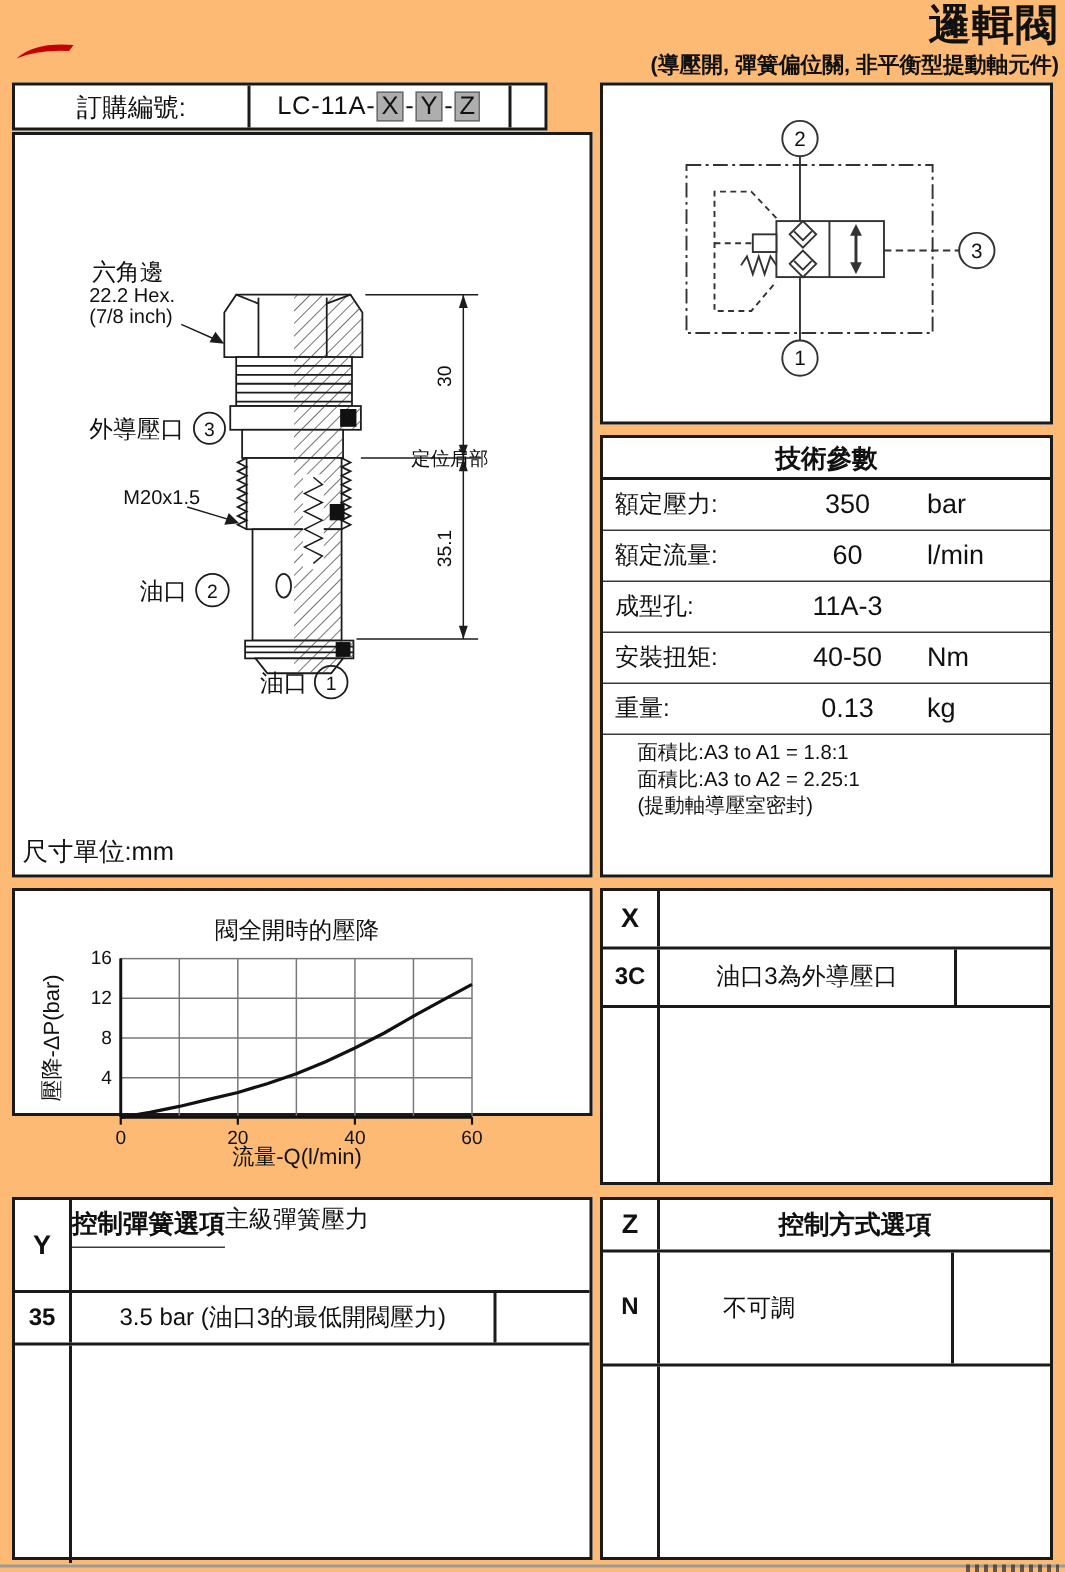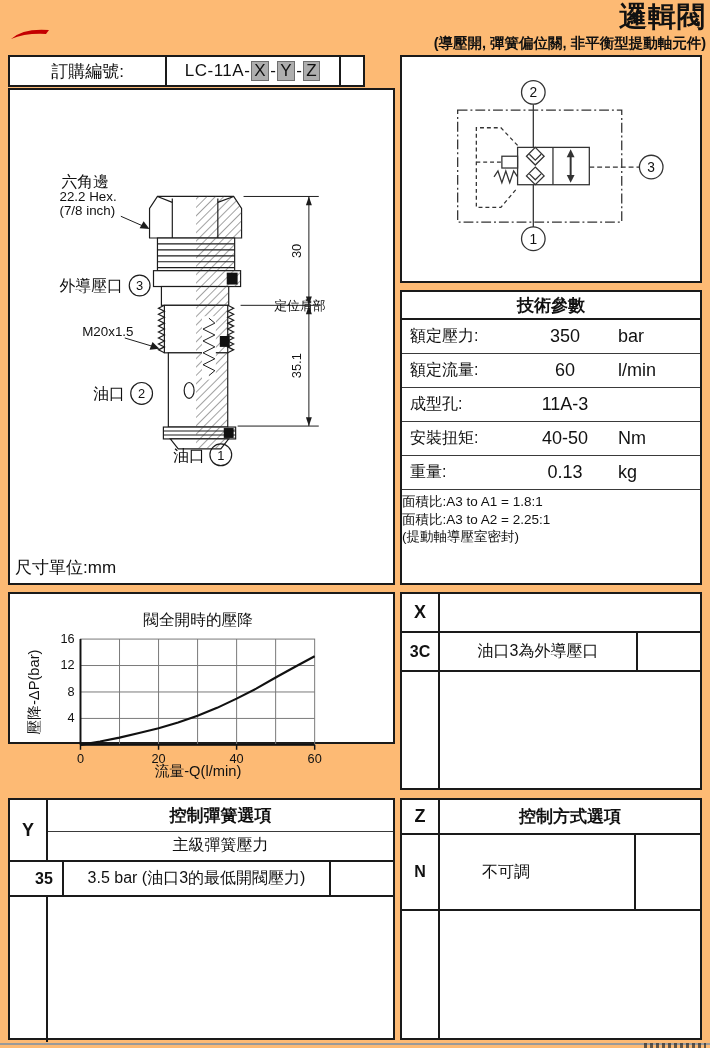--- a/index.html
+++ b/index.html
@@ -39,35 +39,35 @@
   .num13{font-size:13px;}
   .dim13{font-size:13px;}
 
   
   .tech-title{height:26px;display:flex;align-items:center;justify-content:center;
     font-size:17px;font-weight:700;border-bottom:2px solid #1a1a1a;}
   .trow{height:33px;display:flex;align-items:center;border-bottom:1.5px solid #3a3a3a;gap:24px;}
   .trow .tl{width:110px;padding-left:8px;font-size:16px;box-sizing:border-box;}
   .trow .tv{flex:1;text-align:center;font-size:18px;}
   .trow .tu{width:82px;text-align:left;font-size:18px;}
-  .tech-notes{padding:3px 0;font-size:13.5px;line-height:1.3;}
+  .tech-notes{padding:3px 23px;font-size:13.5px;line-height:1.3;}
 
   
   .opt-header{display:flex;border-bottom:2px solid #1a1a1a;align-items:stretch;}
   .opt-code{width:38px;border-right:2px solid #1a1a1a;display:flex;align-items:center;justify-content:center;
     font-weight:700;font-size:18px;box-sizing:border-box;}
   .opt-title{flex:1;display:flex;align-items:center;justify-content:center;font-size:17px;font-weight:700;}
   .opt-row{display:flex;border-bottom:2px solid #1a1a1a;align-items:stretch;justify-content:space-between;}
   .opt-row .opt-code{font-size:16px;}
   .opt-desc{flex:1;display:flex;align-items:center;justify-content:center;font-size:16px;}
   .opt-desc.leftpad{justify-content:flex-start;padding-left:42px;}
   .opt-narrow{width:62px;border-left:2px solid #1a1a1a;}
   .opt-empty{display:flex;flex:1;}
   .opt-empty .opt-code{font-size:16px;}
-  .yhead-right{flex:1;display:flex;flex-direction:column;}
+  .yhead-right{flex:1;display:flex;flex-direction:row;}
   .yhead-title{height:31px;display:flex;align-items:center;justify-content:center;
     font-size:17px;font-weight:700;border-bottom:1.5px solid #3a3a3a;}
   .yhead-sub{height:27px;display:flex;align-items:center;justify-content:center;font-size:16px;}
 
   
   #chart-svg .tick{font-size:13px;}
   #chart-svg .ctitle{font-size:16px;}
   #chart-svg .alabel{font-size:15px;}
 
   .page-bottom-edge{position:absolute;left:0;top:1043px;width:710px;height:2px;background:#9a9a9a;}
@@ -320,21 +320,21 @@
   </div>
 
   <div class="box optybox">
     <div class="opt-header" style="height:60px;">
       <div class="opt-code">Y</div>
       <div class="yhead-right">
         <div class="yhead-title">控制彈簧選項</div>
         <div class="yhead-sub">主級彈簧壓力</div>
       </div>
     </div>
-    <div class="opt-row" style="height:33px;padding-left:16px;">
+    <div class="opt-row" style="height:33px;">
       <div class="opt-code">35</div>
       <div class="opt-desc">3.5 bar (油口3的最低開閥壓力)</div>
       <div class="opt-narrow"></div>
     </div>
     <div class="opt-empty" style="height:145px;">
       <div class="opt-code"></div>
       <div class="opt-desc"></div>
     </div>
   </div>
 

